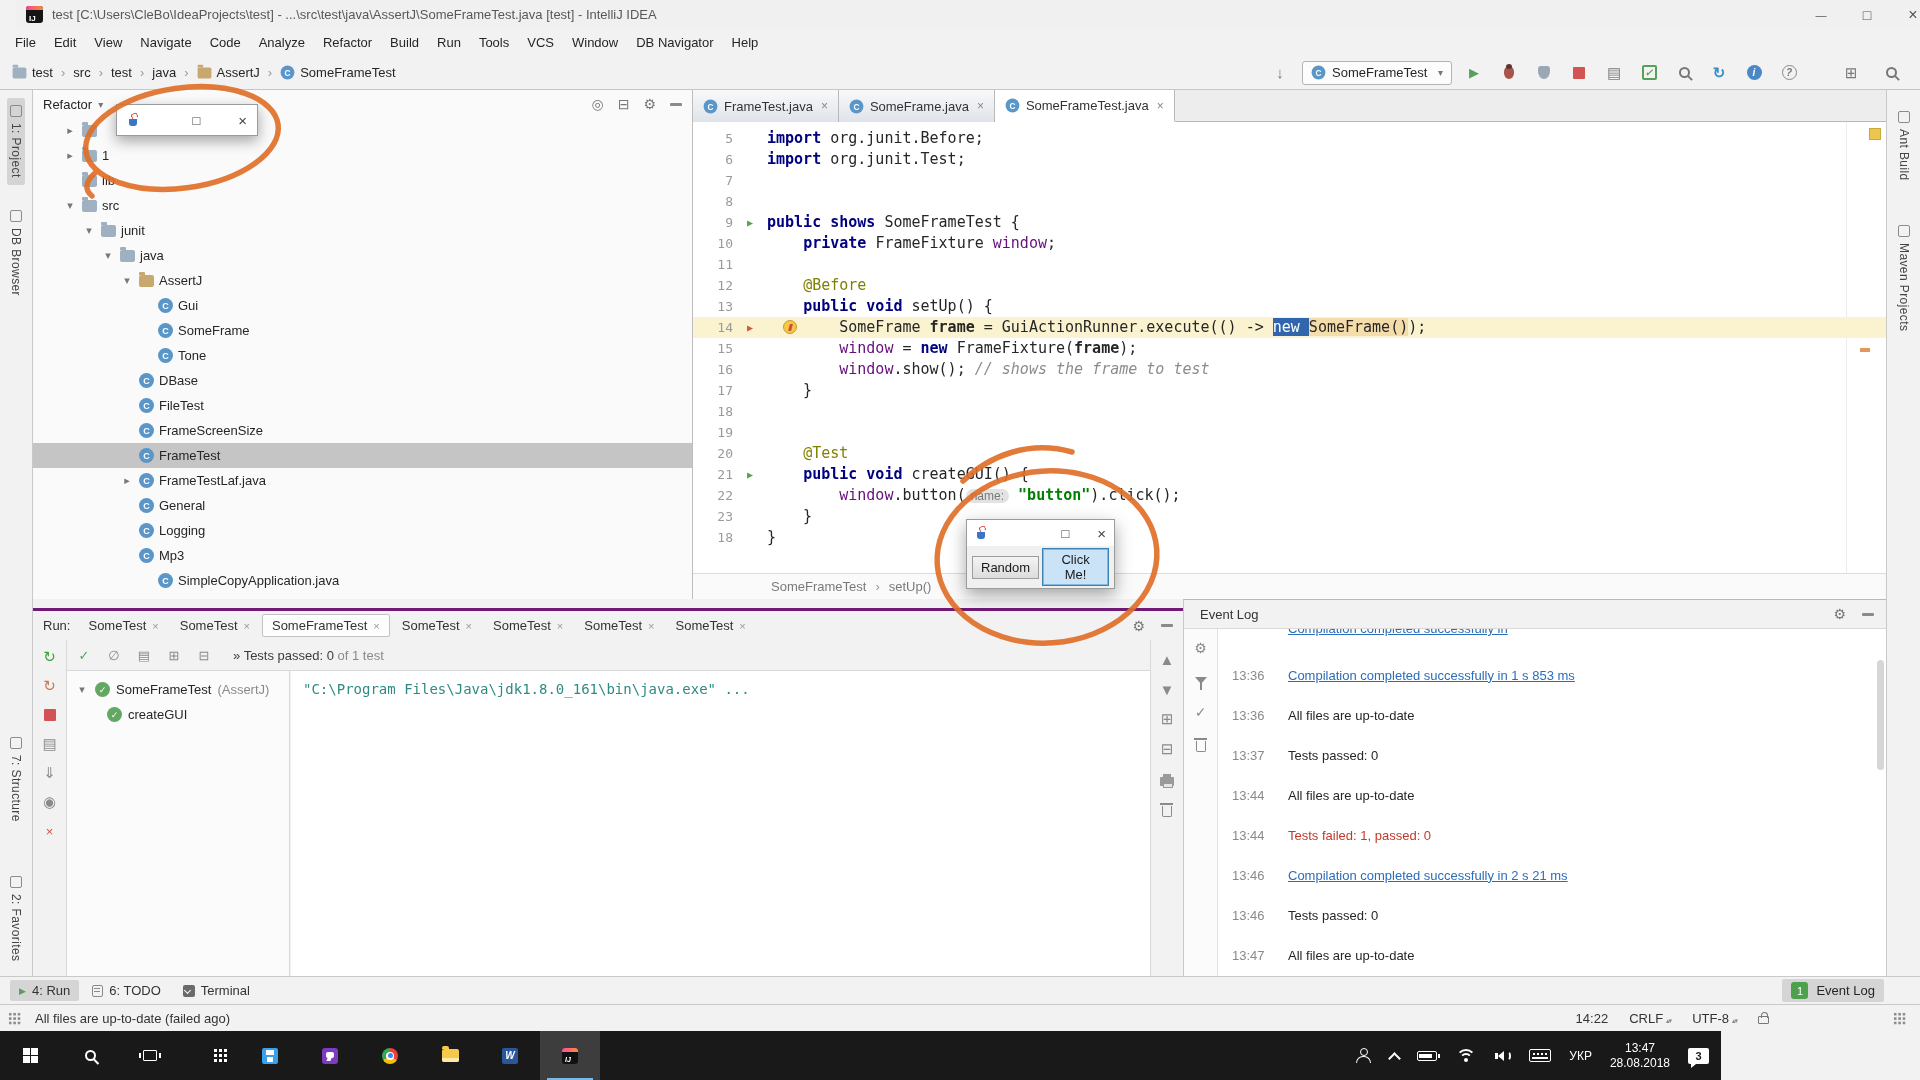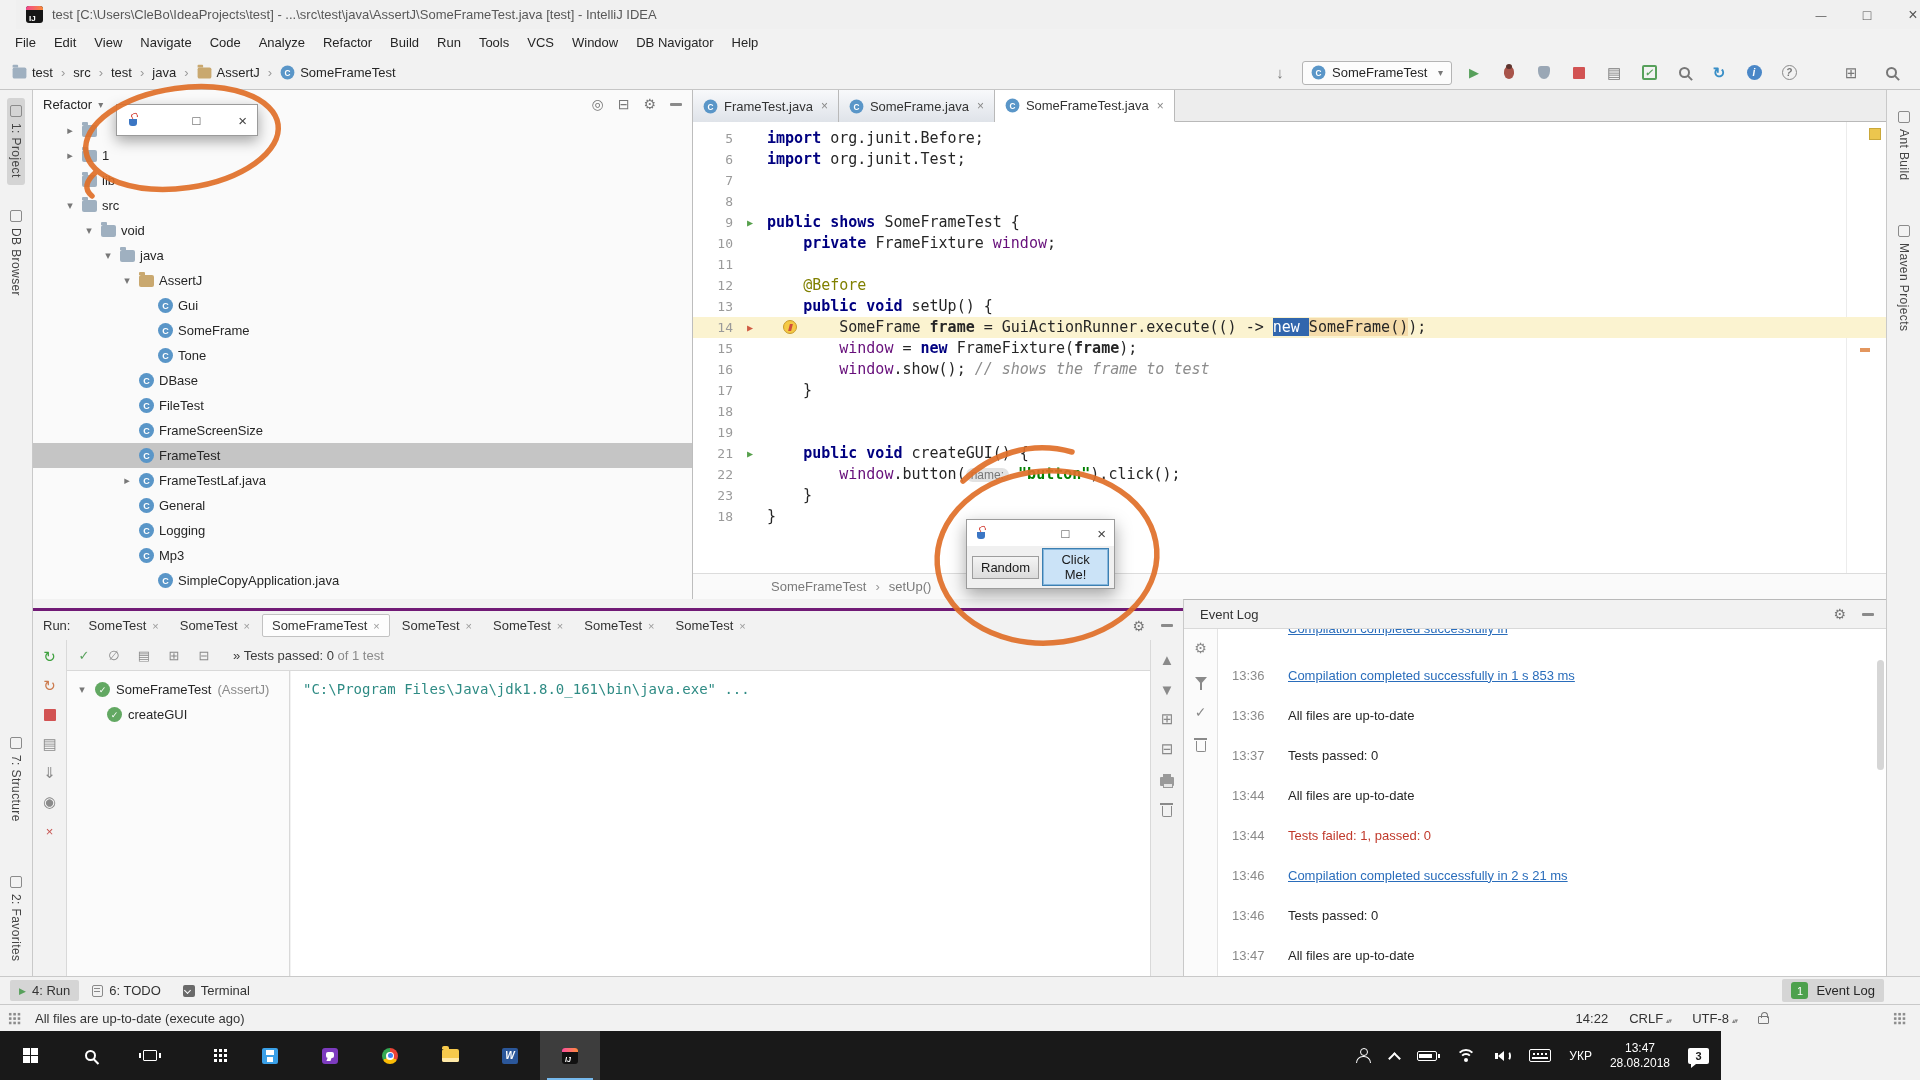--- a/index.html
+++ b/index.html
@@ -433,21 +433,21 @@
           <span>lib</span>
         </div>
         <div class="trow" style="padding-left: 30px;">
           <span class="chev">▾</span>
           <span class="fico"></span>
           <span>src</span>
         </div>
         <div class="trow" style="padding-left: 49px;">
           <span class="chev">▾</span>
           <span class="fico"></span>
-          <span>void</span>
+          <span>junit</span>
         </div>
         <div class="trow" style="padding-left: 68px;">
           <span class="chev">▾</span>
           <span class="fico"></span>
           <span>java</span>
         </div>
         <div class="trow" style="padding-left: 87px;">
           <span class="chev">▾</span>
           <span class="pico"></span>
           <span>AssertJ</span>
@@ -608,20 +608,25 @@
           </div>
           <div class="cl">
             <span class="ln">18</span>
             <span class="gut"></span>
             <span class="codebody"></span>
           </div>
           <div class="cl">
             <span class="ln">19</span>
             <span class="gut"></span>
             <span class="codebody"></span>
+          </div>
+          <div class="cl">
+            <span class="ln">20</span>
+            <span class="gut"></span>
+            <span class="codebody"><span class="tp">    </span><span class="ta">@Test</span></span>
           </div>
           <div class="cl">
             <span class="ln">21</span>
             <span class="gut">
               <span class="grun">▶</span>
             </span>
             <span class="codebody"><span class="tp">    </span><span class="tk">public void </span><span class="tp">createGUI() {</span></span>
           </div>
           <div class="cl">
             <span class="ln">22</span>
@@ -812,21 +817,21 @@
         </div>
       </div>
     <div class="bright">
       <span class="badge">1</span>
       <span>Event Log</span>
     </div>
   </div>
 
   <div id="statusbar" class="abs">
     <span class="dotgrid"></span>
-    <span class="smsg">All files are up-to-date (execute ago)</span>
+    <span class="smsg">All files are up-to-date (failed ago)</span>
     <div class="sright">
       <span>14:22</span>
       <span><span>CRLF</span><span class="updn">▴▾</span></span>
       <span><span>UTF-8</span><span class="updn">▴▾</span></span>
       <span class="lock"></span>
     </div>
     <span class="dotgrid" style="margin-right:0"></span>
   </div>
 
   <div id="taskbar" class="abs">

